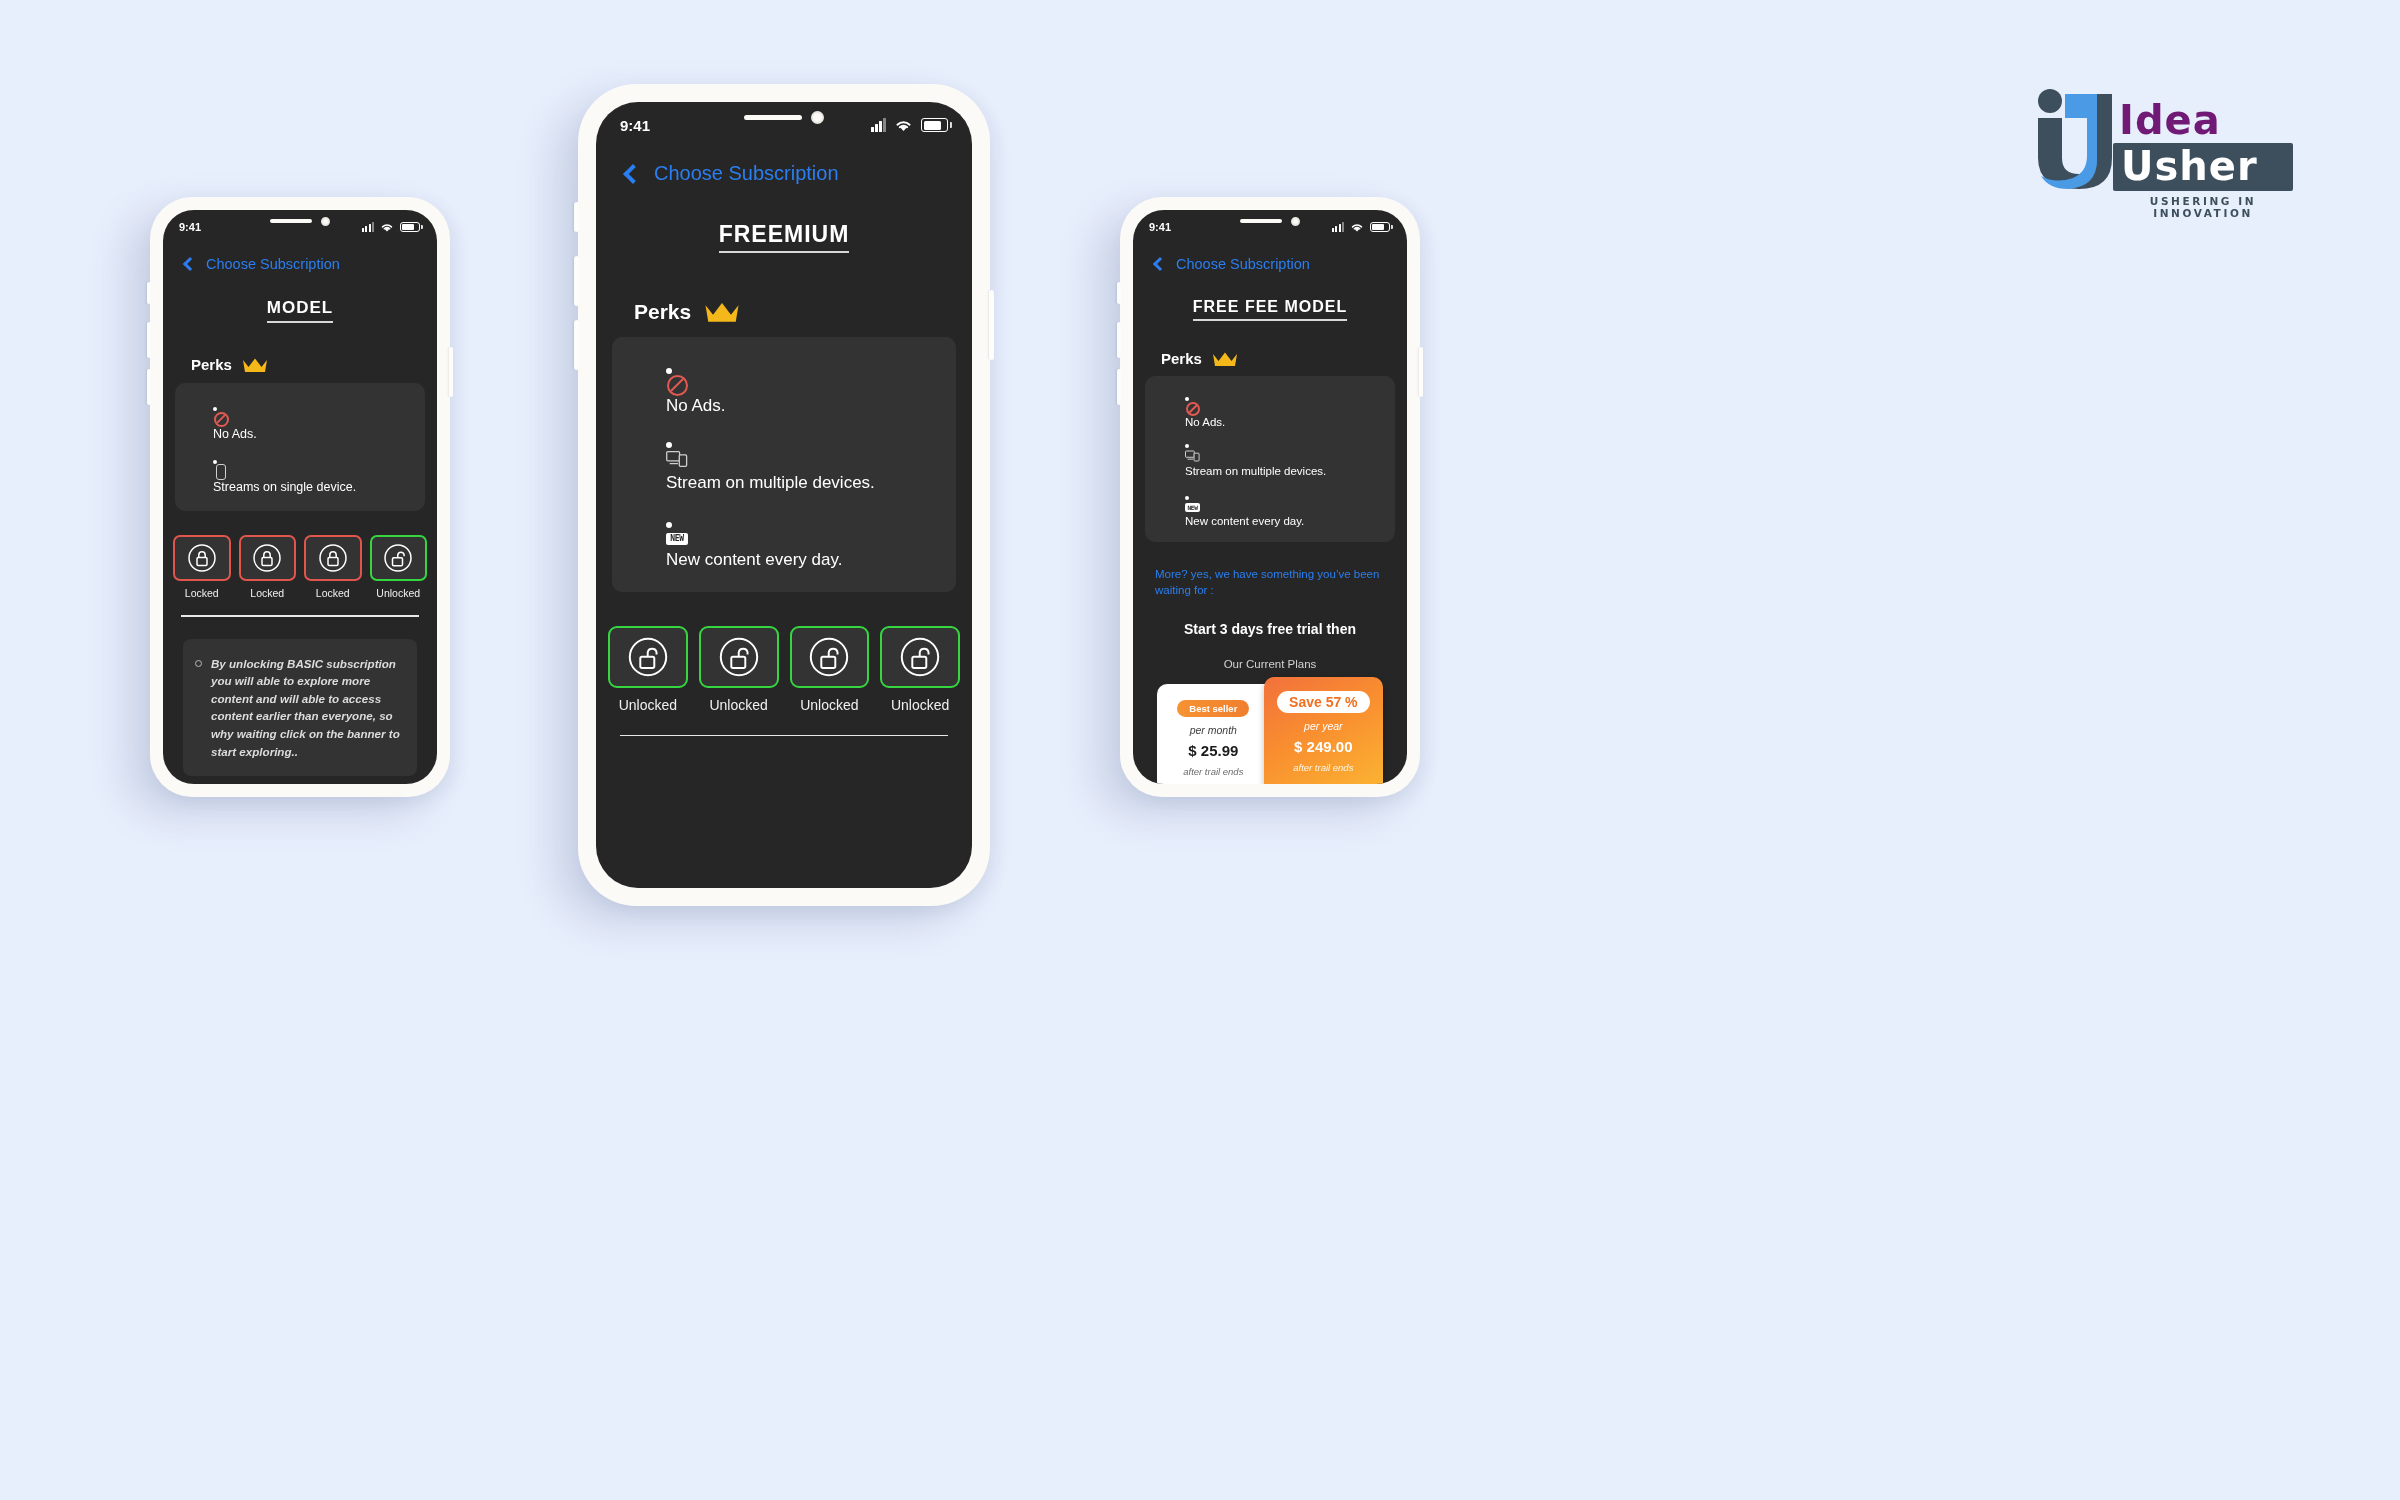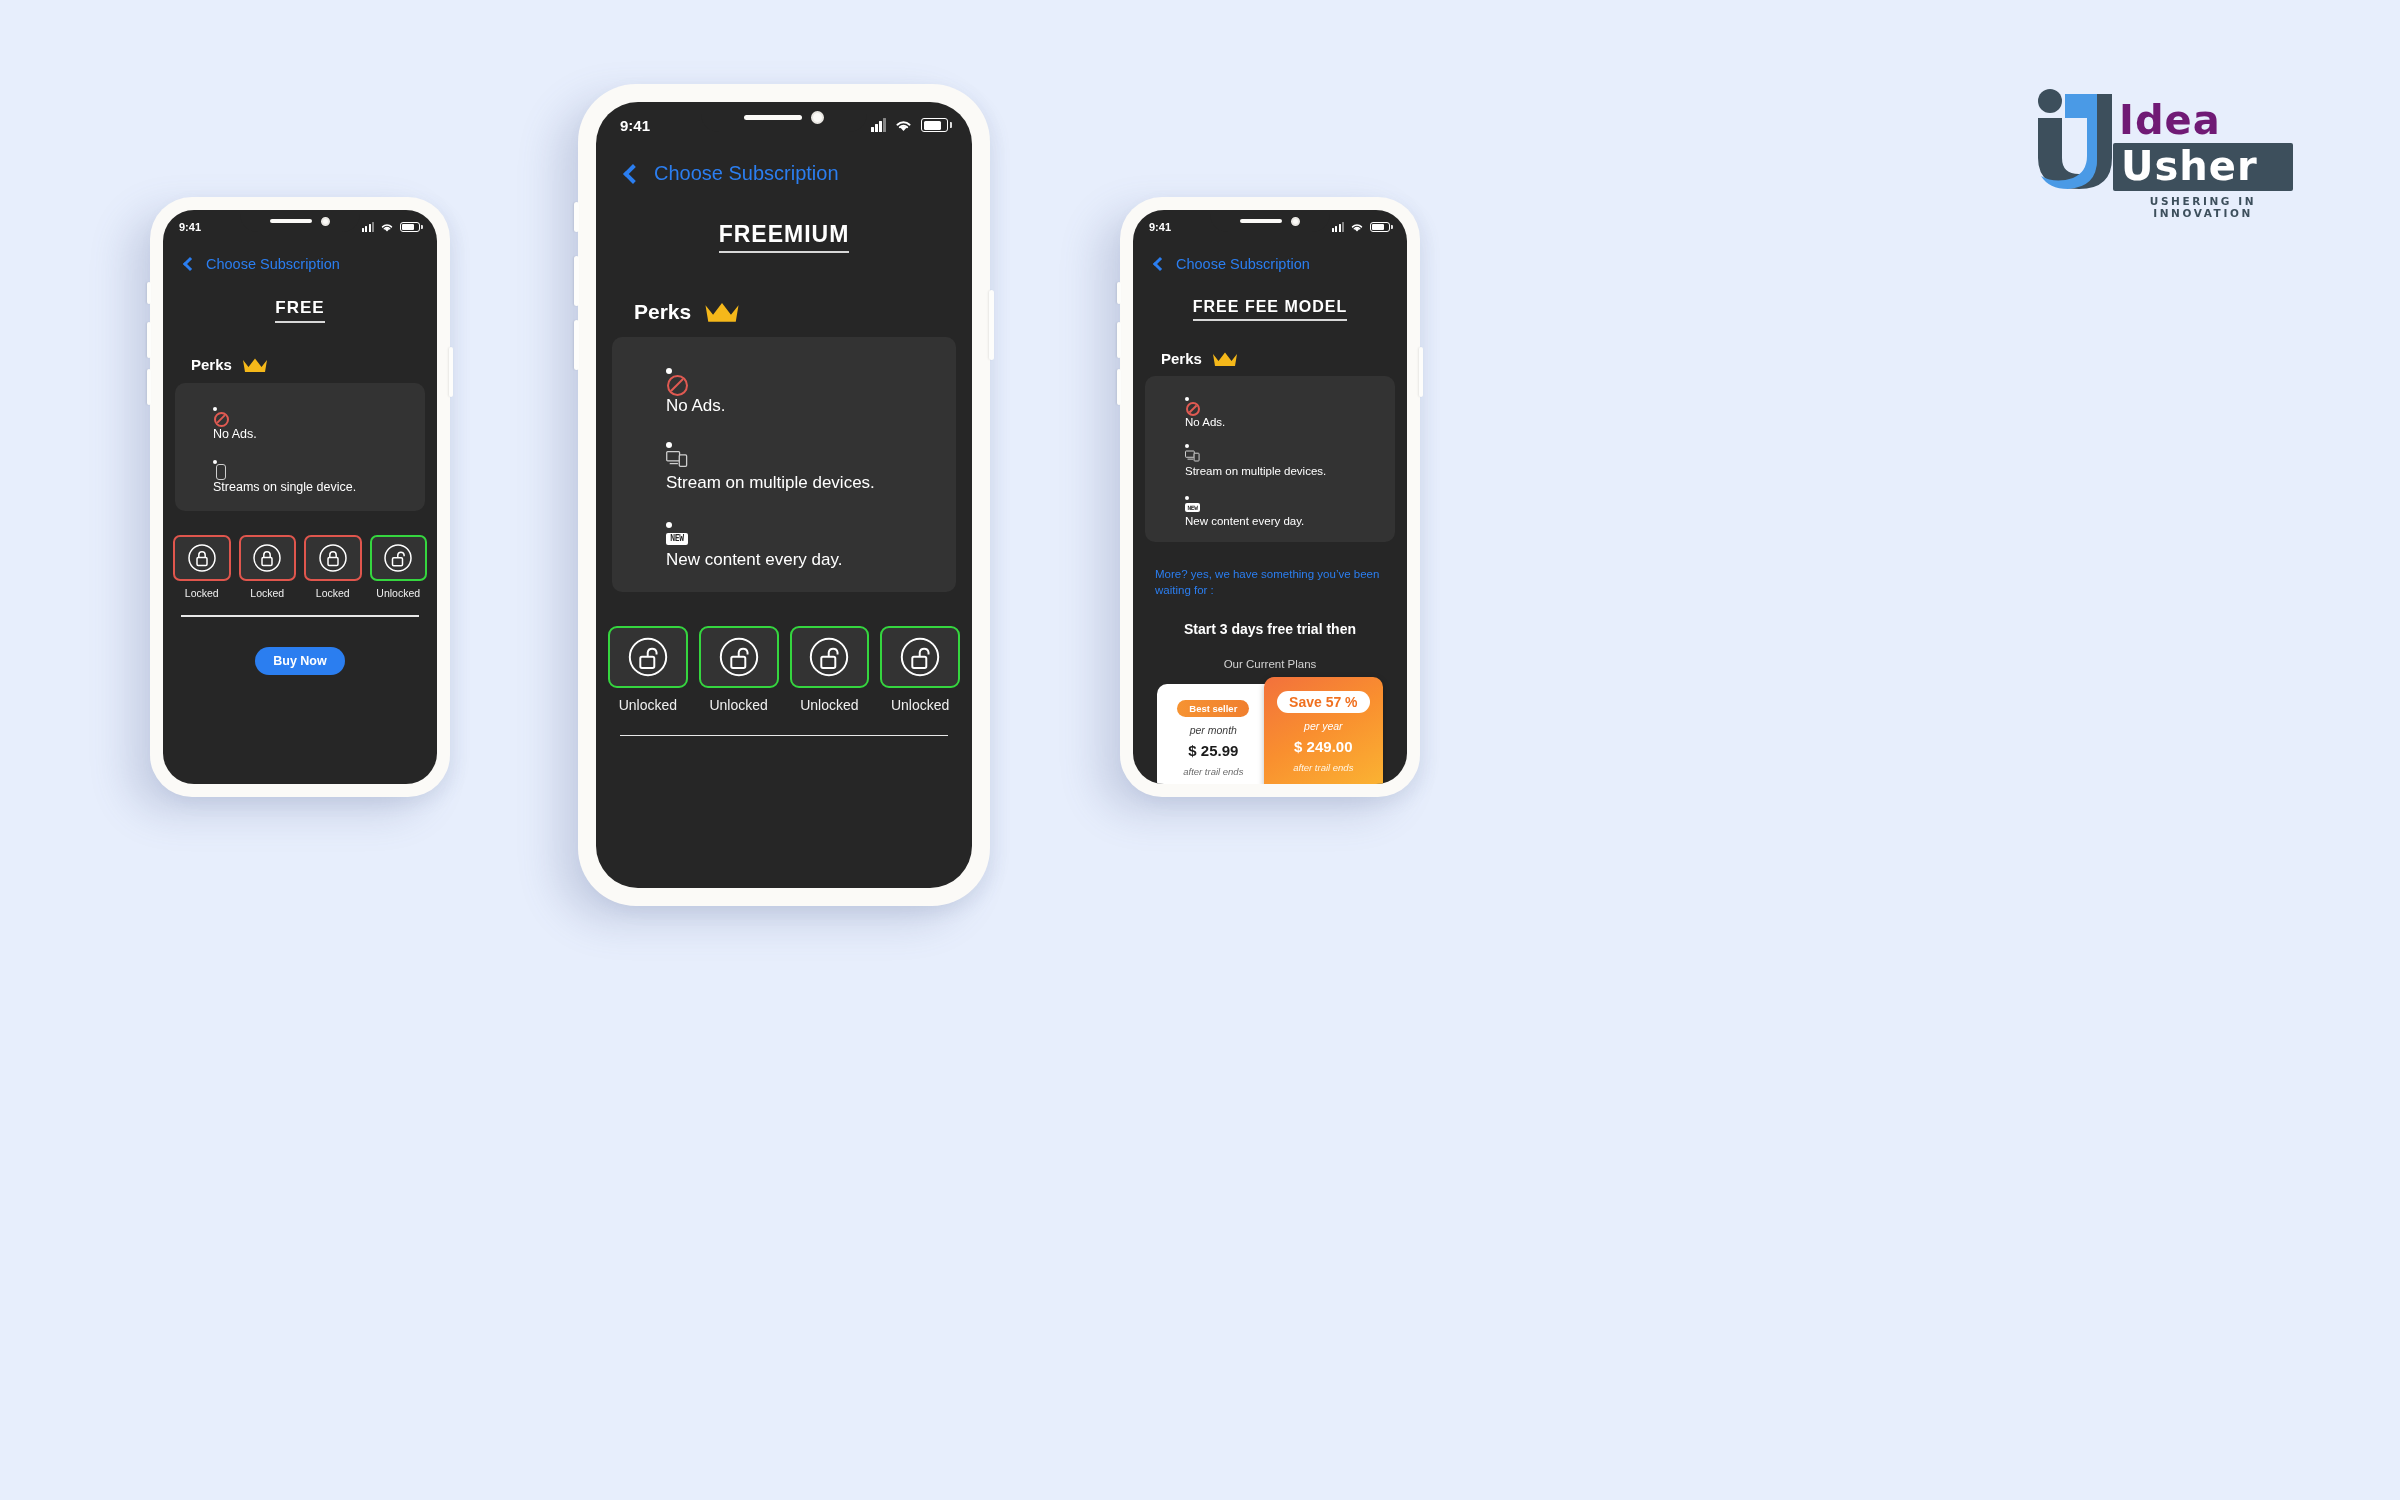--- a/index.html
+++ b/index.html
@@ -188,21 +188,21 @@
           </div>
         </div>
       </div>
 
       <div class="navbar" style="margin:46px 0 0 22px;">
         <span class="chev" style="width:10px;height:10px;margin-right:11px;"></span>
         <span class="nav-title" style="font-size:14.5px;">Choose Subscription</span>
       </div>
 
       <div class="plan-title" style="margin-top:26px; font-size:17px;">
-        <span>FREE</span>
+        <span>MODEL</span>
       </div>
 
       <div class="perks-head" style="margin:38px 0 0 28px; font-size:15px;">
         <span>Perks</span>
         <span class="crown" style="margin-left:10px;">
           <svg width="26" height="16" viewBox="0 0 26 16">
               <path d="M1 3 L6.5 10 L13 1.5 L19.5 10 L25 3 L23 15 L3 15 Z" fill="#f5b81a"></path>
             </svg>
         </span>
       </div>
@@ -262,20 +262,24 @@
                 <rect x="9.5" y="14.8" width="10" height="8" rx="1.2" stroke="#fff" stroke-width="1.5" fill="none"></rect>
                 <path d="M14.8 14.8 v-3 a3.2 3.2 0 0 1 6.3 0 v1.4" stroke="#fff" stroke-width="1.5" fill="none"></path>
               </svg>
           </div>
           <div class="tile-label" style="margin-top:6px;font-size:10.5px;">Unlocked</div>
         </div>
       </div>
 
       <div class="divider" style="margin:16px 18px 0 18px;"></div>
 
+      <div class="desc-card" style="margin:22px 20px 0 20px; padding:16px 14px 16px 12px;">
+        <span class="desc-bullet" style="width:7px;height:7px;margin:5px 9px 0 0;"></span>
+        <span class="desc-text" style="font-size:11.6px;line-height:1.52;">By unlocking BASIC subscription you will able to explore more content and will able to access content earlier than everyone, so why waiting click on the banner to start exploring..</span>
+      </div>
 
       <button class="cta" style="margin-top:30px; padding:7px 18px; font-size:12.5px;">Buy Now</button>
 
     </div>
   </div>
 
   <div class="phone" style="left:578px; top:84px; width:412px; height:822px; border-radius:58px;">
     <div class="side-btn" style="left:-4px; top:118px; width:5px; height:30px;"></div>
     <div class="side-btn" style="left:-4px; top:172px; width:5px; height:50px;"></div>
     <div class="side-btn" style="left:-4px; top:236px; width:5px; height:50px;"></div>

